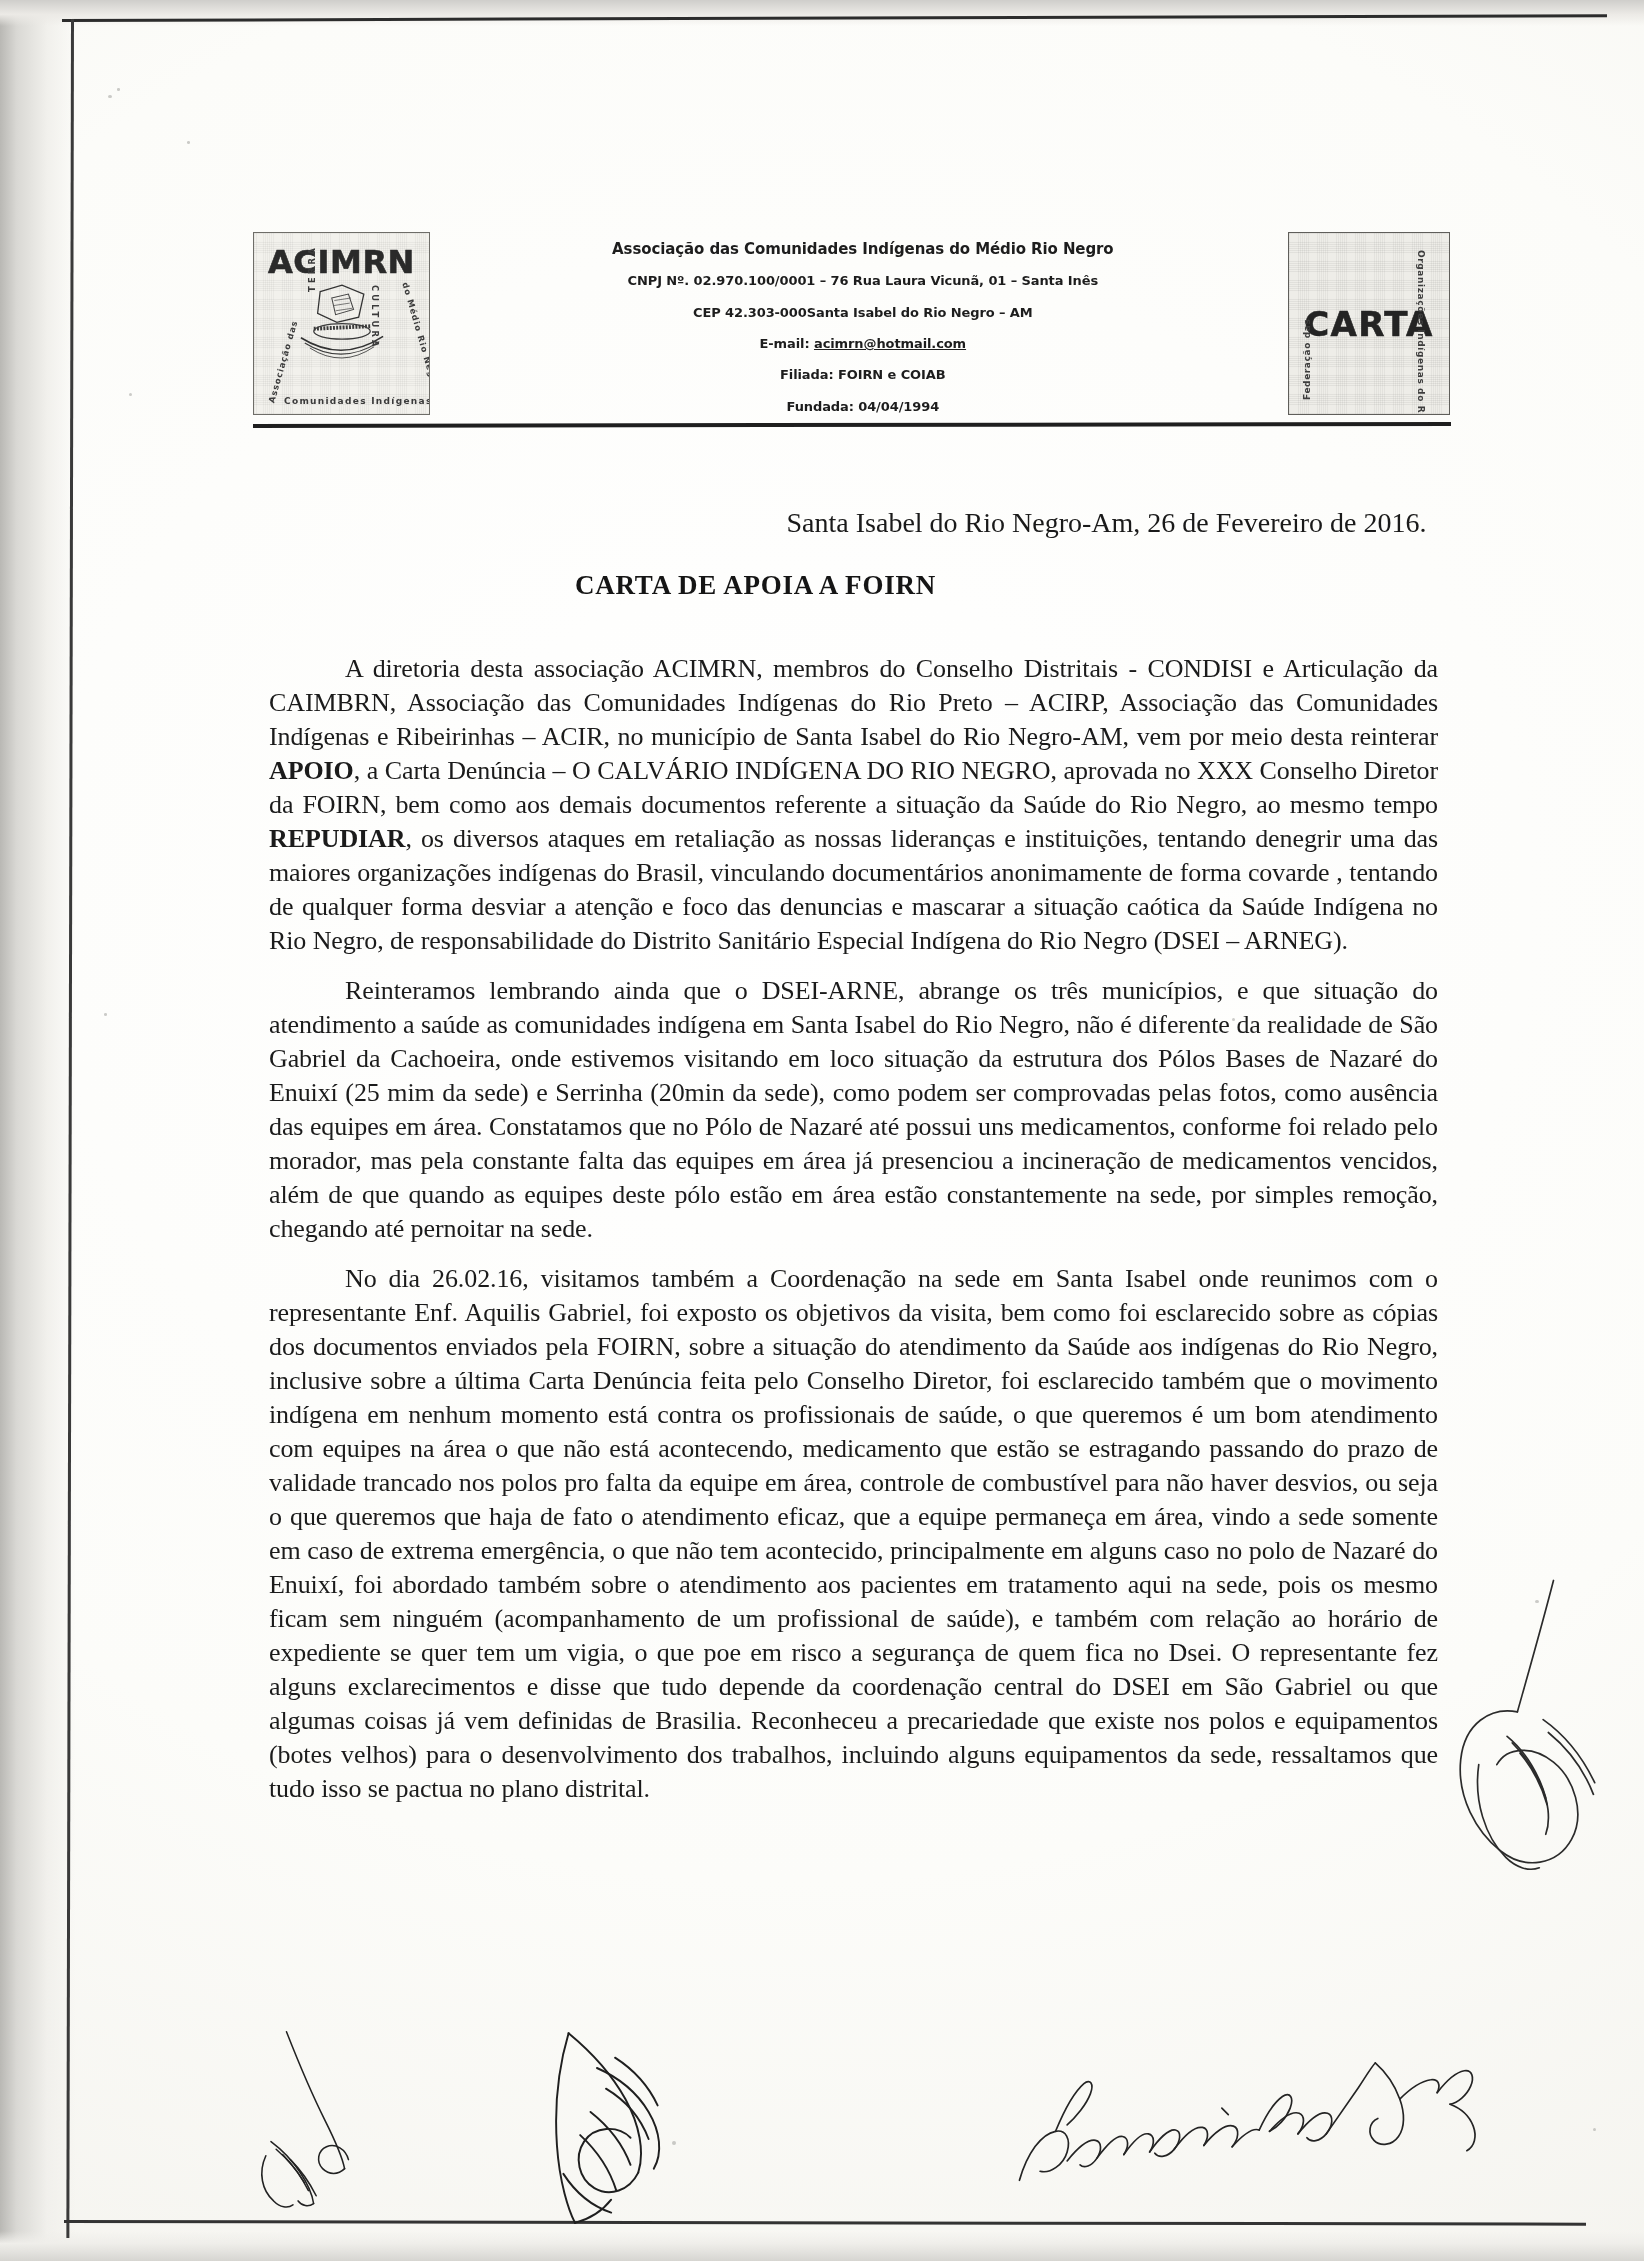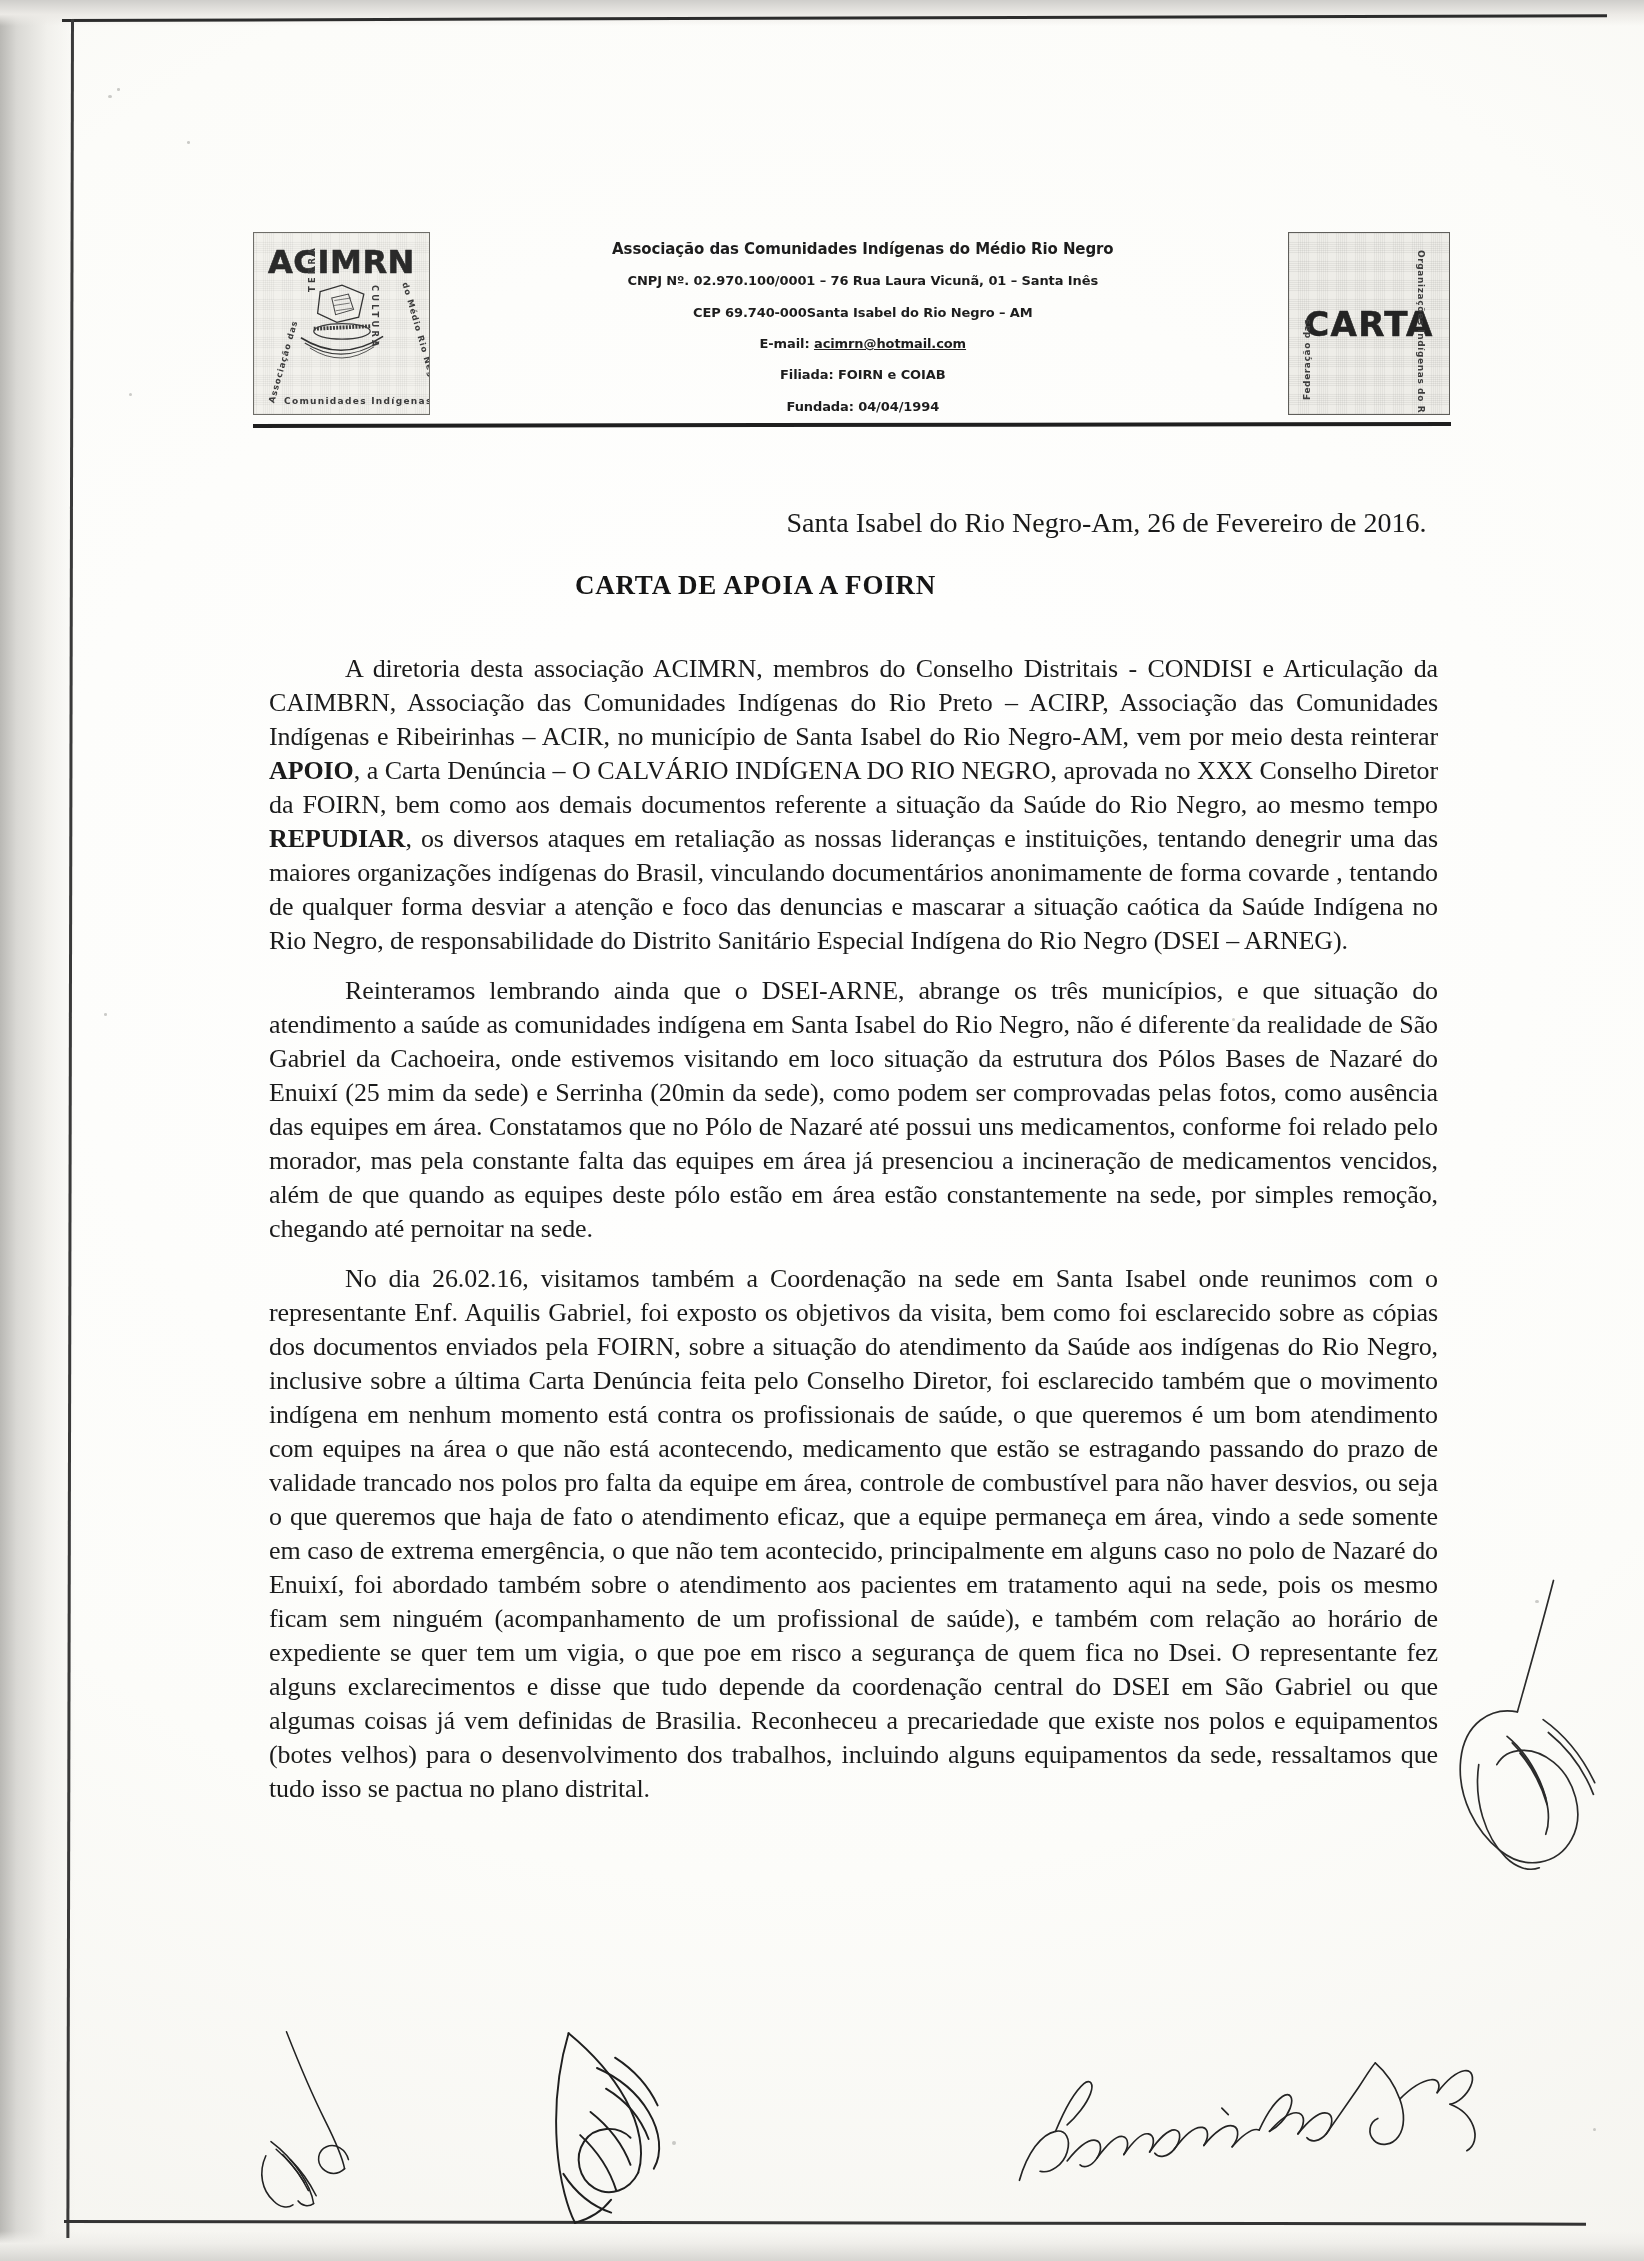--- a/index.html
+++ b/index.html
@@ -276,21 +276,21 @@
       <div class="logo-ring-text lrt-terra">TERRA</div>
       <div class="logo-ring-text lrt-cultura">CULTURA</div>
       <div class="logo-ring-text lrt-assoc">Associação das</div>
       <div class="logo-ring-text lrt-medio">do Médio Rio Negro</div>
       <div class="logo-ring-text lrt-comunidades">Comunidades Indígenas</div>
     </div>
 
     <div class="masthead">
       <div class="mh-title">Associação das Comunidades Indígenas do Médio Rio Negro</div>
       <div class="mh-line">CNPJ Nº. 02.970.100/0001 – 76 Rua Laura Vicunã, 01 – Santa Inês</div>
-      <div class="mh-line">CEP 69.740-000Santa Isabel do Rio Negro – AM</div>
+      <div class="mh-line">CEP 42.303-000Santa Isabel do Rio Negro – AM</div>
       <div class="mh-line">
         <span class="mh-email-label">E-mail: </span><span class="mh-email-addr">acimrn@hotmail.com</span>
       </div>
       <div class="mh-line">Filiada: FOIRN e COIAB</div>
       <div class="mh-line">Fundada: 04/04/1994</div>
     </div>
 
     <div class="foirn-box">
       <div class="foirn-word">CARTA</div>
       <div class="foirn-side fs-left">Federação das</div>

